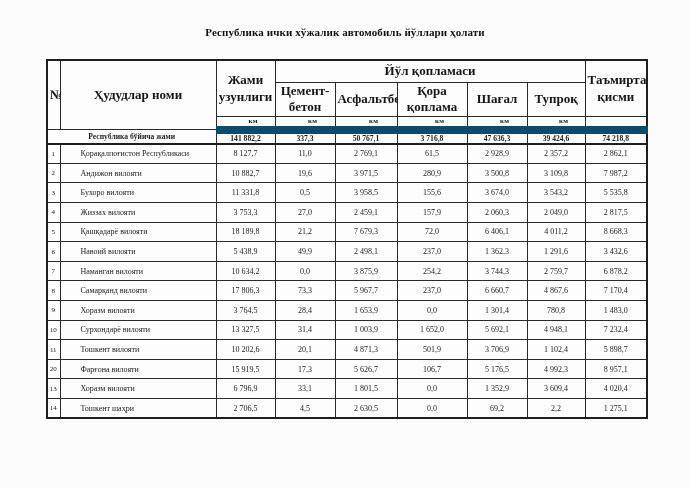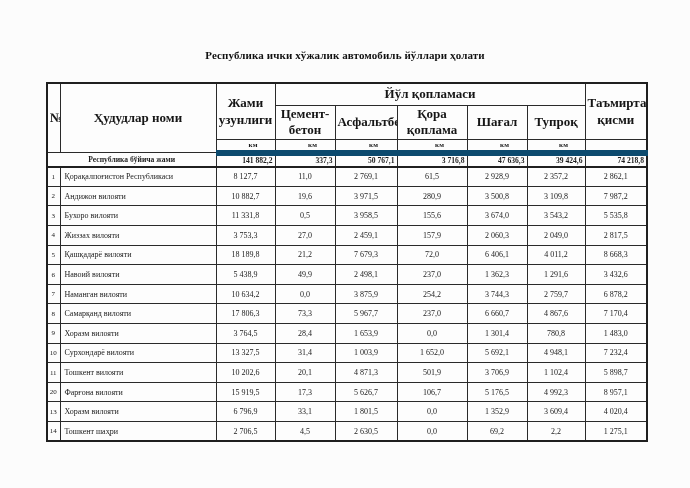--- a/index.html
+++ b/index.html
@@ -4,21 +4,21 @@
 <style>
   html,body{margin:0;padding:0;}
   body{
     width:690px;height:488px;
     background:#fcfcfc;
     font-family:"Liberation Serif","DejaVu Serif",serif;
     color:#1c1c1c;
     overflow:hidden;
   }
   .page-title{
-    margin-top:49px;
+    margin-top:26px;
     text-align:center;
     font-weight:bold;
     font-size:11px;
     letter-spacing:.1px;
     color:#111;
   }
   table.roads{
     border-collapse:collapse;
     table-layout:fixed;
     margin:21px 0 0 46px;
@@ -37,33 +37,33 @@
     font-weight:bold;
     text-align:center;
     line-height:1.3;
     white-space:pre-line;
     color:#161616;
   }
   tr.hdr-top{height:22px;}
   tr.hdr-sub{height:25px;padding-left:16px;}
   tr.hdr-km{height:13px;}
   tr.hdr-km th{font-size:7px;line-height:1;}
-  tr.hdr-km th, tr.hdr-km td{border-bottom:6px solid #0c4a6e;padding-left:17px;}
+  tr.hdr-km th, tr.hdr-km td{border-bottom:8px solid #0c4a6e;padding-left:17px;}
   tr.totals{height:14px;}
   tr.totals td{
     font-weight:bold;
     font-size:7.6px;
-    text-align:right;
+    text-align:center;
     border-bottom:2px solid #1f1f1f;
   }
   tr.totals td.tot-label{text-align:center;}
   tbody.data tr{height:19.6px;}
   tbody.data td{font-size:8px;text-align:center;color:#1a1a1a;}
   tbody.data td.cell-num{font-size:7px;padding-left:1px;}
-  tbody.data td.cell-region{text-align:left;padding-left:4px;}
+  tbody.data td.cell-region{text-align:left;padding-left:20px;}
 </style>
 </head>
 <body>
 
 <div class="page-title">Республика ички хўжалик автомобиль йўллари ҳолати</div>
 
 <table class="roads">
   <colgroup>
     <col style="width:13px">
       <col style="width:156px">

